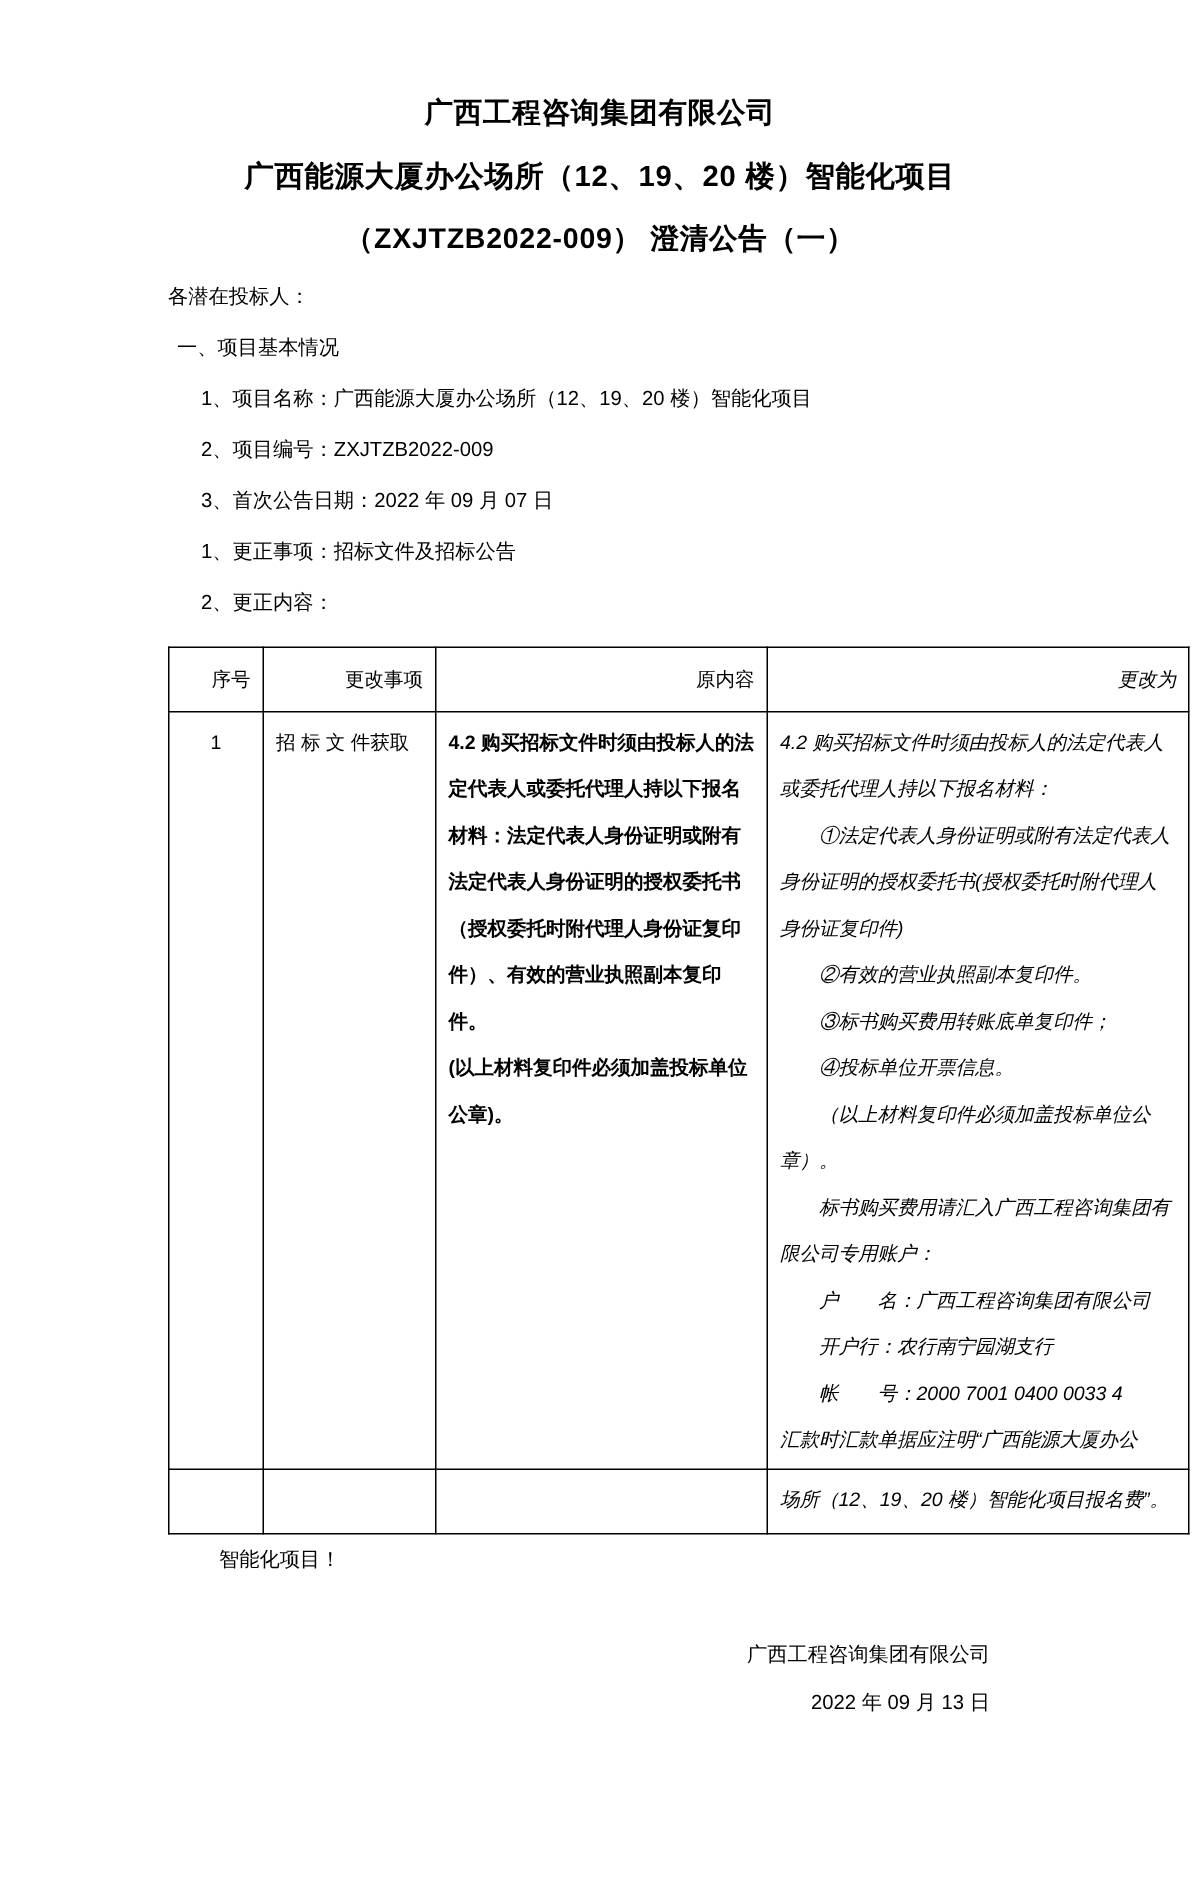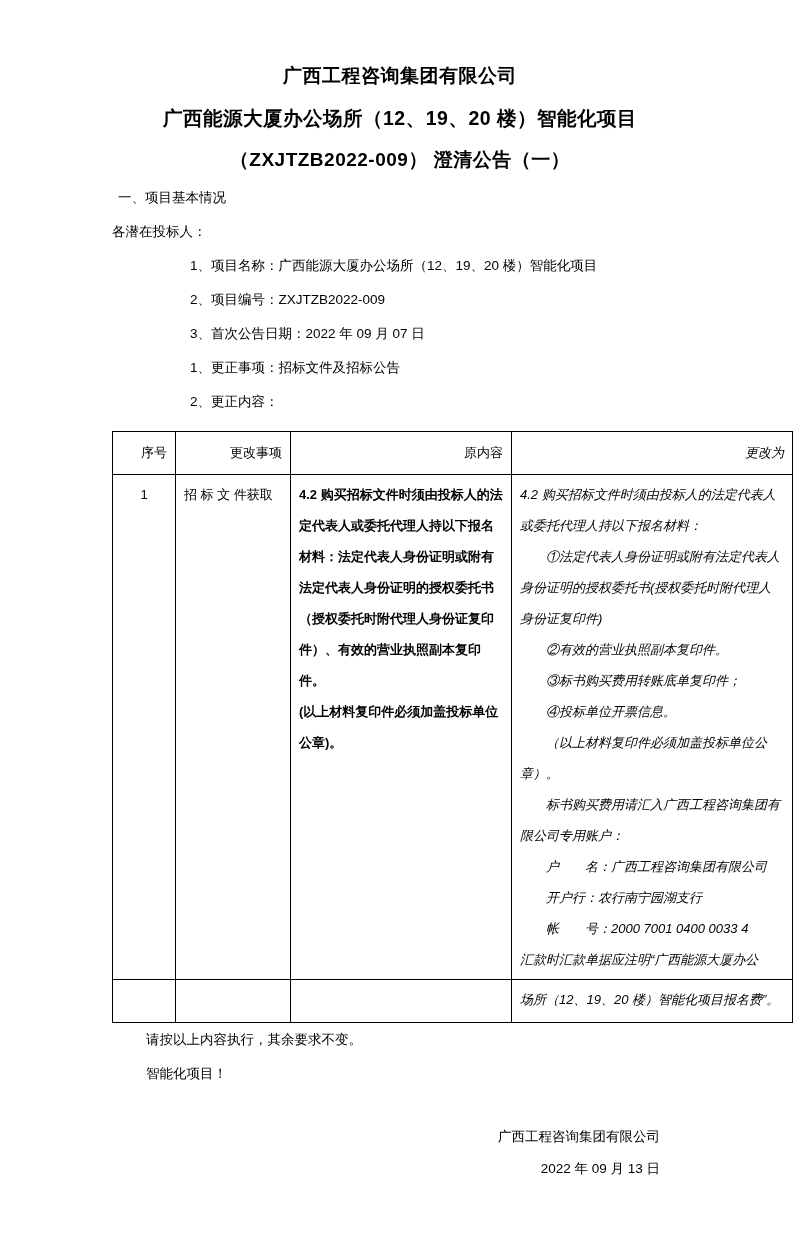--- a/index.html
+++ b/index.html
@@ -36,21 +36,21 @@
   }
   .title-line.third {
     font-size: 19px;
   }
   .body-text {
     font-size: 13.5px;
     line-height: 34px;
   }
   .indent-0 { margin-left: 42px; }
   .indent-1 { margin-left: 48px; }
-  .indent-2 { margin-left: 120px; }
+  .indent-2 { margin-left: 64px; }
 
   table.change-table {
     border-collapse: collapse;
     width: 612px;
     margin-left: 42px;
     margin-top: 12px;
     table-layout: fixed;
   }
   table.change-table td,
   table.change-table th {
@@ -98,23 +98,23 @@
 <body>
 
 <div class="page">
 
   <div class="title-block">
     <div class="title-line">广西工程咨询集团有限公司</div>
     <div class="title-line second">广西能源大厦办公场所（12、19、20 楼）智能化项目</div>
     <div class="title-line third">（ZXJTZB2022-009） 澄清公告（一）</div>
   </div>
 
+  <div class="body-text indent-0">各潜在投标人：</div>
+
   <div class="body-text indent-1">一、项目基本情况</div>
-
-  <div class="body-text indent-0">各潜在投标人：</div>
   <div class="body-text indent-2">1、项目名称：广西能源大厦办公场所（12、19、20 楼）智能化项目</div>
   <div class="body-text indent-2">2、项目编号：ZXJTZB2022-009</div>
   <div class="body-text indent-2">3、首次公告日期：2022 年 09 月 07 日</div>
 
   <div class="body-text indent-2">1、更正事项：招标文件及招标公告</div>
   <div class="body-text indent-2">2、更正内容：</div>
 
   <table class="change-table">
     <thead>
       <tr>
@@ -148,21 +148,20 @@
       </tr>
       <tr class="spacer-row">
         <td class="col-no"></td>
         <td class="col-item"></td>
         <td class="col-orig"></td>
         <td class="col-new">场所（12、19、20 楼）智能化项目报名费”。</td>
       </tr>
     </tbody>
   </table>
 
-  <div class="footer-text">请按以上内容执行，其余要求不变。</div>
   <div class="footer-text">智能化项目！</div>
 
   <div class="sign-block">
     <div>广西工程咨询集团有限公司</div>
     <div>2022 年 09 月 13 日</div>
   </div>
 
 </div>
 
 </body></html>

